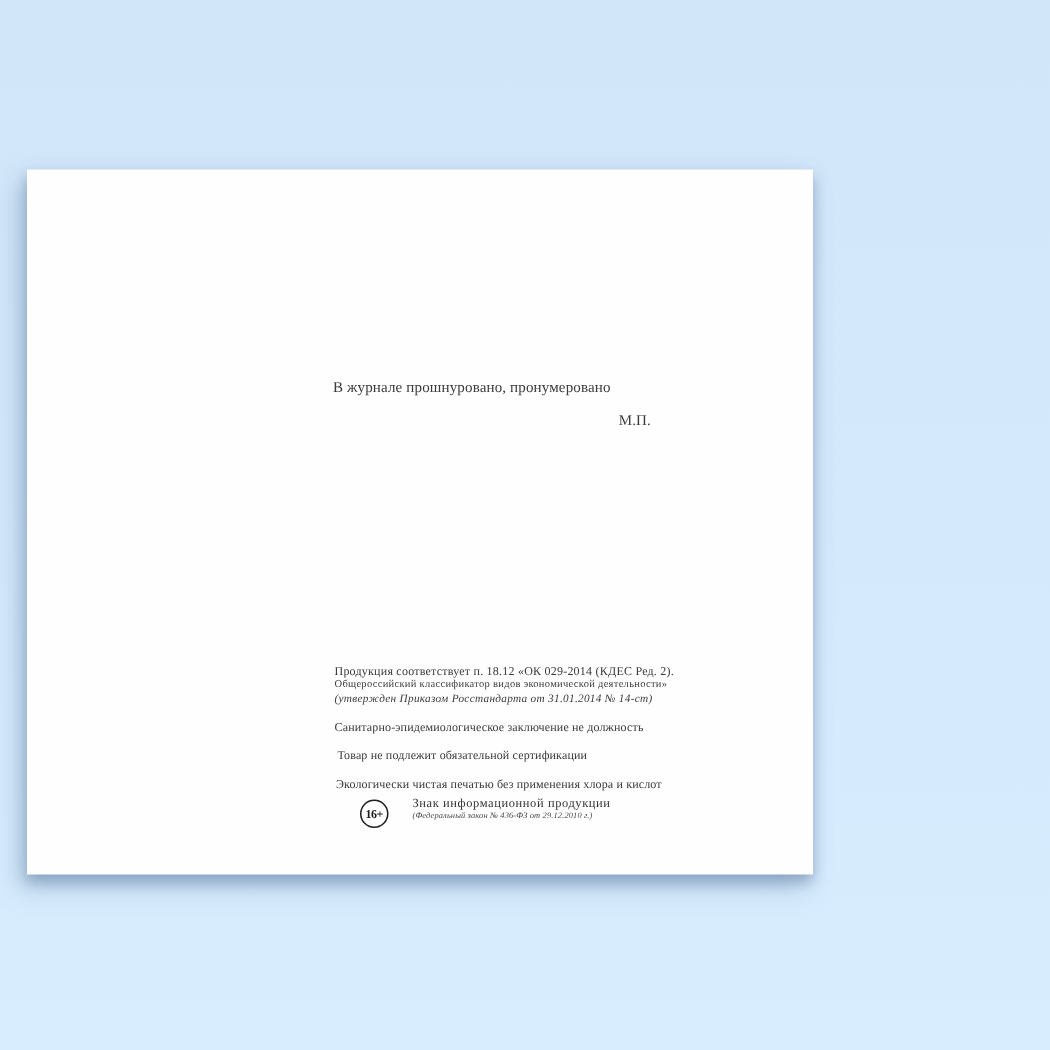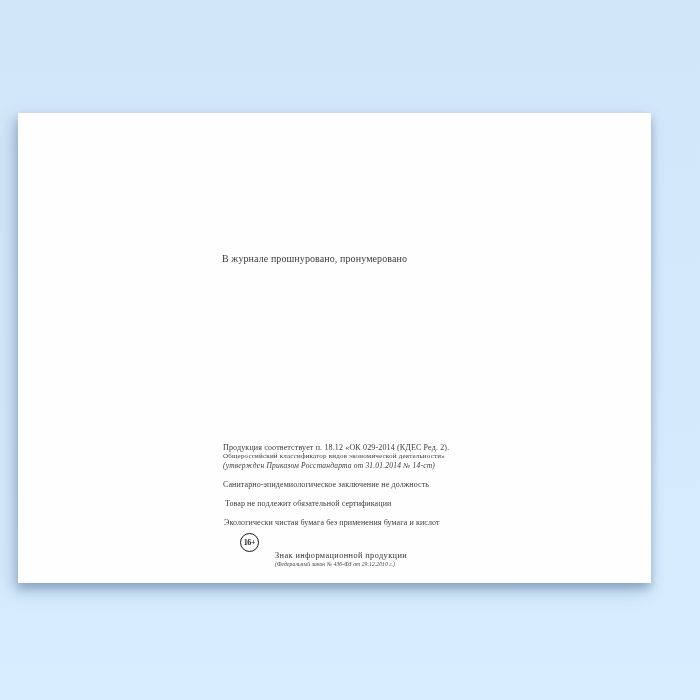--- a/index.html
+++ b/index.html
@@ -11,21 +11,21 @@
     width: 700px;
     height: 700px;
     overflow: hidden;
     background: linear-gradient(180deg, #d2e6f9 0%, #d4e9fb 55%, #d8edfe 100%);
     font-family: "Liberation Serif", serif;
   }
   .page {
     position: absolute;
     left: 18px;
     top: 113px;
-    width: 633px;
+    width: 524px;
     height: 470px;
     background: #fefefe;
     box-shadow:
       0 5px 9px rgba(100, 130, 165, 0.55),
       -6px 8px 16px rgba(115, 148, 182, 0.38);
   }
   
   .stamp-block {
     position: absolute;
     left: 204px;
@@ -84,21 +84,21 @@
     font-size: 8px;
     font-weight: bold;
     line-height: 17px;
     text-align: center;
     letter-spacing: -0.3px;
     background: #fefefe;
   }
   .badge-text {
     position: absolute;
     left: 52px;
-    top: 20px;
+    top: 0;
   }
   .badge-title {
     font-size: 8.3px;
     letter-spacing: 0.4px;
     color: #333;
   }
   .badge-law {
     margin-top: 1px;
     font-size: 5.6px;
     font-style: italic;
@@ -107,29 +107,30 @@
   }
 </style>
 </head>
 <body>
 
 <div class="scene">
   <div class="page">
 
     <div class="stamp-block">
       <div class="s-line1">В журнале прошнуровано, пронумеровано</div>
+      <div class="seal">М.П.</div>
     </div>
 
     <div class="compliance-block">
       <div class="c-line c1">Продукция соответствует п. 18.12 «ОК 029-2014 (КДЕС Ред. 2).</div>
       <div class="c-line c2">Общероссийский классификатор видов экономической деятельности»</div>
       <div class="c-line c3">(утвержден Приказом Росстандарта от 31.01.2014 № 14-ст)</div>
       <div class="c-line c4">Санитарно-эпидемиологическое заключение не должность</div>
       <div class="c-line c5">Товар не подлежит обязательной сертификации</div>
-      <div class="c-line c6">Экологически чистая бумага без применения бумага и кислот</div>
+      <div class="c-line c6">Экологически чистая печатью без применения хлора и кислот</div>
 
       <div class="badge-row">
         <div class="age-badge">16+</div>
         <div class="badge-text">
           <div class="badge-title">Знак информационной продукции</div>
           <div class="badge-law">(Федеральный закон № 436-ФЗ от 29.12.2010 г.)</div>
         </div>
       </div>
     </div>
 

